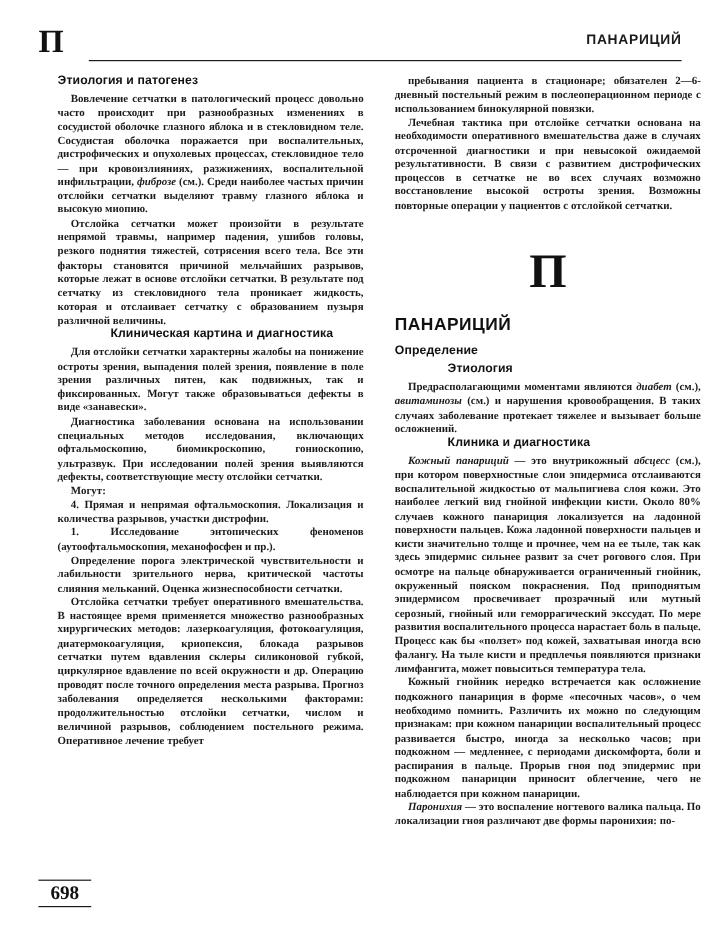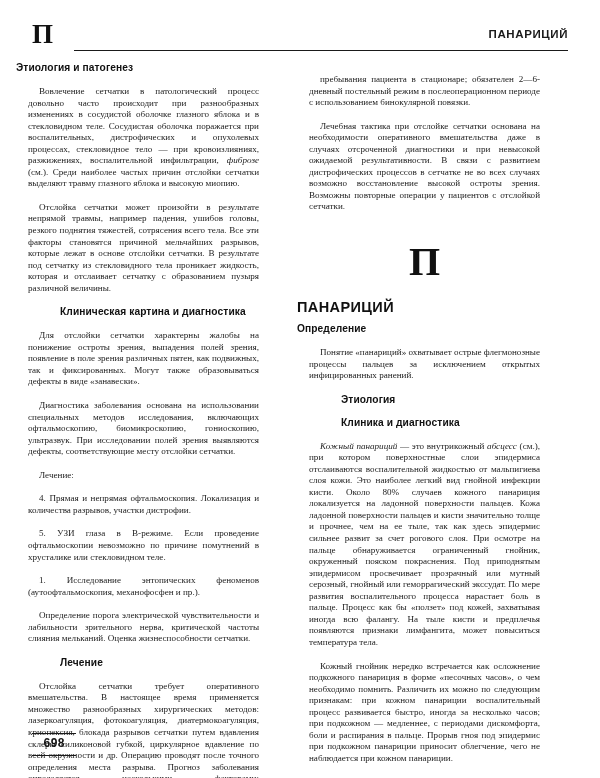--- a/index.html
+++ b/index.html
@@ -59,21 +59,21 @@
     font-weight: bold;
     font-size: 11.5px;
     letter-spacing: 0.6px;
     color: #1a1a1a;
     text-align: right;
   }
 
   
   .columns {
     position: absolute;
-    left: 16px;
+    left: 48px;
     top: 62px;
     width: 536px;
     height: 640px;
     display: flex;
     gap: 26px;
   }
   .col {
     width: 255px;
     flex: 0 0 255px;
   }
@@ -82,33 +82,33 @@
     font-family: "Liberation Sans", "DejaVu Sans", sans-serif;
     font-weight: bold;
     font-size: 10.2px;
     line-height: 12px;
     margin: 0 0 3px 0;
     padding: 0;
     color: #111;
     letter-spacing: 0.1px;
   }
   h2.section-head.spaced {
-    margin-top: 11px;
     padding-left: 44px;
   }
 
   p.para {
-    margin: 12px;
+    margin: 0;
     padding: 0;
     font-size: 9.1px;
     line-height: 11.55px;
     text-align: justify;
     text-indent: 11px;
     color: #1b1b1b;
     hyphens: auto;
+    font-weight: bold;
     -webkit-hyphens: auto;
   }
   p.para i, p.para em { font-style: italic; }
 
   
   .entry-letter {
     text-align: center;
     font-family: "Liberation Serif", "DejaVu Serif", serif;
     font-weight: bold;
     font-size: 40px;
@@ -127,23 +127,23 @@
     color: #111;
   }
 
   
   .folio {
     position: absolute;
     left: 32px;
     bottom: 22px;
     width: 44px;
     text-align: center;
-    font-family: Liberation Mono, monospace;
-    font-weight: bold;
-    font-size: 12px;
+    font-family: Liberation Serif, serif;
+    font-weight: bold;
+    font-size: 16px;
     line-height: 17px;
     color: #111;
     border-top: 1.5px solid #1a1a1a;
     border-bottom: 1.5px solid #1a1a1a;
     padding: 2px 0 2px 0;
   }
 </style>
 </head>
 <body>
 
@@ -159,43 +159,41 @@
 
     <div class="col">
 
       <h2 class="section-head">Этиология и патогенез</h2>
       <p class="para">Вовлечение сетчатки в патологический процесс довольно часто происходит при разнообразных изменениях в сосудистой оболочке глазного яблока и в стекловидном теле. Сосудистая оболочка поражается при воспалительных, дистрофических и опухолевых процессах, стекловидное тело — при кровоизлияниях, разжижениях, воспалительной инфильтрации, <i>фиброзе</i> (см.). Среди наиболее частых причин отслойки сетчатки выделяют травму глазного яблока и высокую миопию.</p>
       <p class="para">Отслойка сетчатки может произойти в результате непрямой травмы, например падения, ушибов головы, резкого поднятия тяжестей, сотрясения всего тела. Все эти факторы становятся причиной мельчайших разрывов, которые лежат в основе отслойки сетчатки. В результате под сетчатку из стекловидного тела проникает жидкость, которая и отслаивает сетчатку с образованием пузыря различной величины.</p>
 
       <h2 class="section-head spaced">Клиническая картина и диагностика</h2>
       <p class="para">Для отслойки сетчатки характерны жалобы на понижение остроты зрения, выпадения полей зрения, появление в поле зрения различных пятен, как подвижных, так и фиксированных. Могут также образовываться дефекты в виде «занавески».</p>
       <p class="para">Диагностика заболевания основана на использовании специальных методов исследования, включающих офтальмоскопию, биомикроскопию, гониоскопию, ультразвук. При исследовании полей зрения выявляются дефекты, соответствующие месту отслойки сетчатки.</p>
-      <p class="para">Лечение:</p>
+      <p class="para">Могут:</p>
       <p class="para">4. Прямая и непрямая офтальмоскопия. Локализация и количества разрывов, участки дистрофии.</p>
-      <p class="para">5. УЗИ глаза в В-режиме. Если проведение офтальмоскопии невозможно по причине помутнений в хрусталике или стекловидном теле.</p>
       <p class="para">1. Исследование энтопических феноменов (аутоофтальмоскопия, механофосфен и пр.).</p>
       <p class="para">Определение порога электрической чувствительности и лабильности зрительного нерва, критической частоты слияния мельканий. Оценка жизнеспособности сетчатки.</p>
 
-      <h2 class="section-head spaced">Лечение</h2>
       <p class="para">Отслойка сетчатки требует оперативного вмешательства. В настоящее время применяется множество разнообразных хирургических методов: лазеркоагуляция, фотокоагуляция, диатермокоагуляция, криопексия, блокада разрывов сетчатки путем вдавления склеры силиконовой губкой, циркулярное вдавление по всей окружности и др. Операцию проводят после точного определения места разрыва. Прогноз заболевания определяется несколькими факторами: продолжительностью отслойки сетчатки, числом и величиной разрывов, соблюдением постельного режима. Оперативное лечение требует</p>
 
     </div>
 
     <div class="col">
 
       <p class="para">пребывания пациента в стационаре; обязателен 2—6-дневный постельный режим в послеоперационном периоде с использованием бинокулярной повязки.</p>
       <p class="para">Лечебная тактика при отслойке сетчатки основана на необходимости оперативного вмешательства даже в случаях отсроченной диагностики и при невысокой ожидаемой результативности. В связи с развитием дистрофических процессов в сетчатке не во всех случаях возможно восстановление высокой остроты зрения. Возможны повторные операции у пациентов с отслойкой сетчатки.</p>
 
       <div class="entry-letter">П</div>
       <h1 class="entry-title">ПАНАРИЦИЙ</h1>
 
       <h2 class="section-head">Определение</h2>
-      <p class="para">Понятие «панариций» охватывает острые флегмонозные процессы пальцев за исключением открытых инфицированных ранений.</p>
 
       <h2 class="section-head spaced">Этиология</h2>
+      <p class="para">Предрасполагающими моментами являются <i>диабет</i> (см.), <i>авитаминозы</i> (см.) и нарушения кровообращения. В таких случаях заболевание протекает тяжелее и вызывает больше осложнений.</p>
 
       <h2 class="section-head spaced">Клиника и диагностика</h2>
       <p class="para"><i>Кожный панариций</i> — это внутрикожный <i>абсцесс</i> (см.), при котором поверхностные слои эпидермиса отслаиваются воспалительной жидкостью от мальпигиева слоя кожи. Это наиболее легкий вид гнойной инфекции кисти. Около 80% случаев кожного панариция локализуется на ладонной поверхности пальцев. Кожа ладонной поверхности пальцев и кисти значительно толще и прочнее, чем на ее тыле, так как здесь эпидермис сильнее развит за счет рогового слоя. При осмотре на пальце обнаруживается ограниченный гнойник, окруженный пояском покраснения. Под приподнятым эпидермисом просвечивает прозрачный или мутный серозный, гнойный или геморрагический экссудат. По мере развития воспалительного процесса нарастает боль в пальце. Процесс как бы «ползет» под кожей, захватывая иногда всю фалангу. На тыле кисти и предплечья появляются признаки лимфангита, может повыситься температура тела.</p>
       <p class="para">Кожный гнойник нередко встречается как осложнение подкожного панариция в форме «песочных часов», о чем необходимо помнить. Различить их можно по следующим признакам: при кожном панариции воспалительный процесс развивается быстро, иногда за несколько часов; при подкожном — медленнее, с периодами дискомфорта, боли и распирания в пальце. Прорыв гноя под эпидермис при подкожном панариции приносит облегчение, чего не наблюдается при кожном панариции.</p>
       <p class="para"><i>Паронихия</i> — это воспаление ногтевого валика пальца. По локализации гноя различают две формы паронихия: по-</p>
 
     </div>
 
   </div>
 

